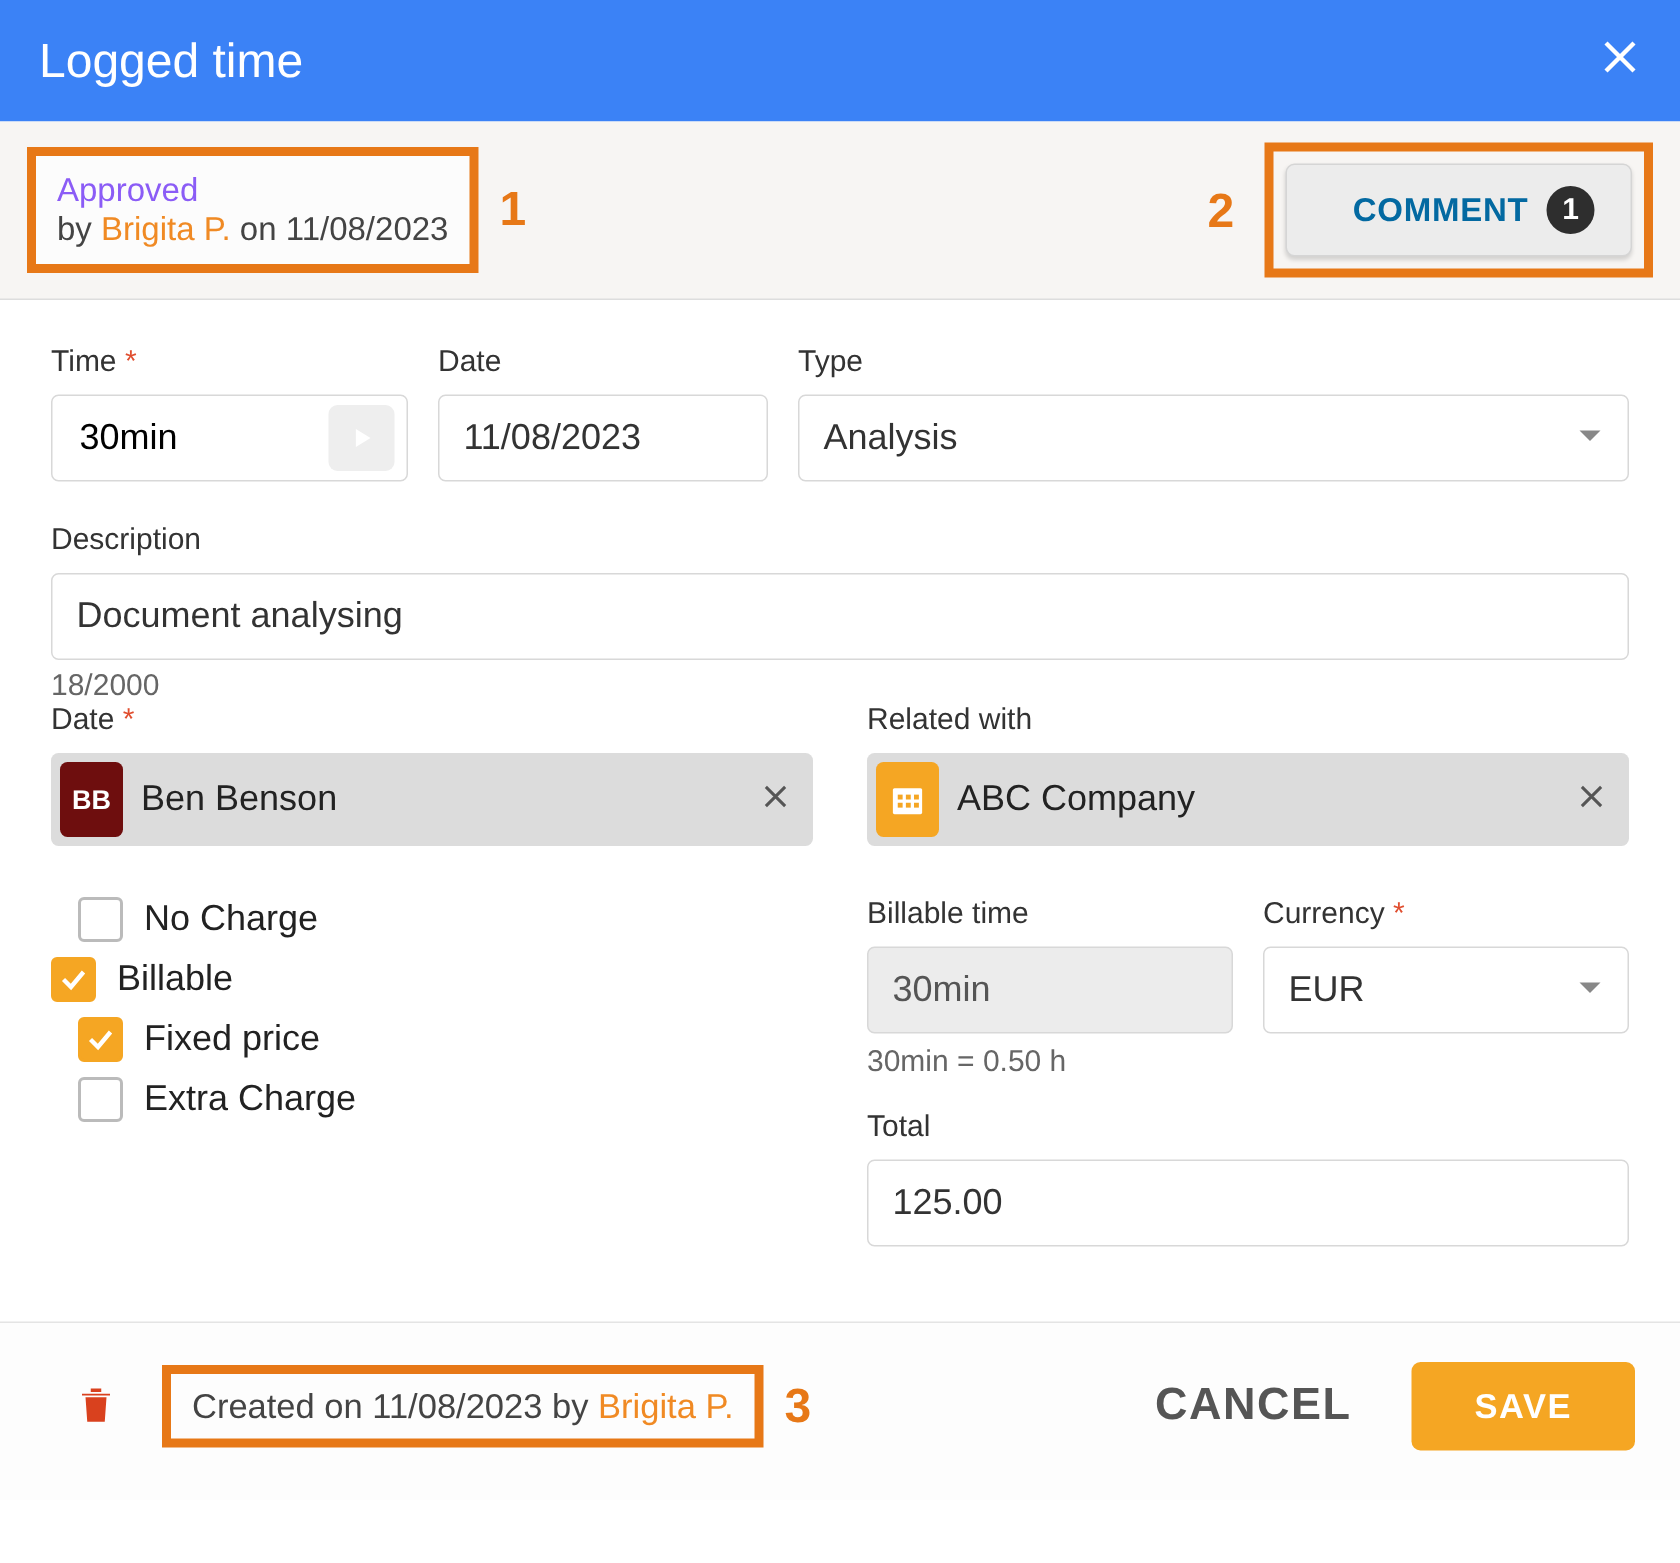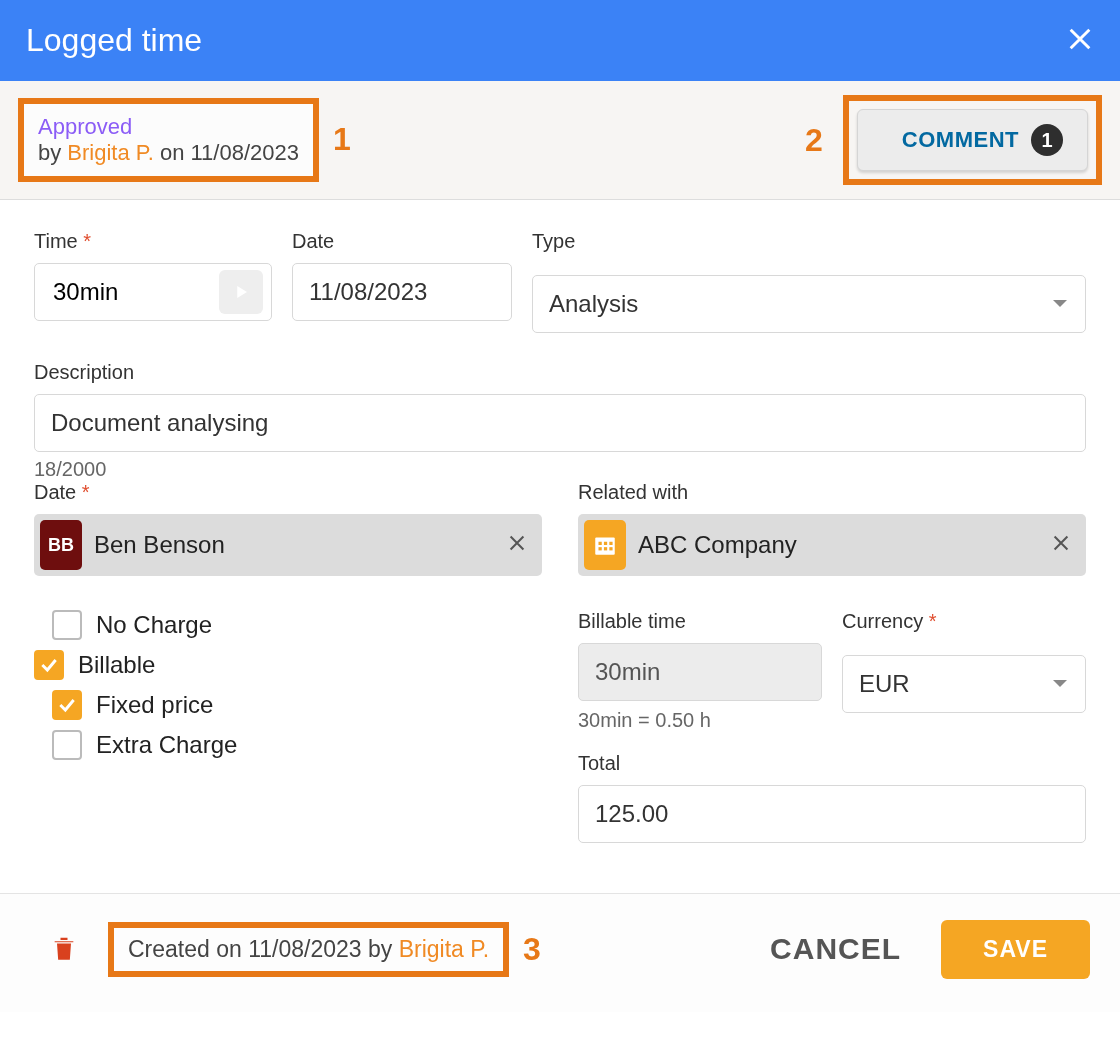--- a/index.html
+++ b/index.html
@@ -35,21 +35,21 @@
   .req { color: #e04e2f; }
   .input, .select, .textarea, .readonly { border: 1px solid #d8d8d8; border-radius: 5px; font-size: 24px; padding: 14px 16px; background: #fff; color: #333; }
   .readonly { background: #ececec; color: #555; }
   .time-field { width: 238px; position: relative; }
   .time-input-wrap { display: flex; align-items: center; border: 1px solid #d8d8d8; border-radius: 5px; padding: 6px 8px 6px 16px; }
   .time-input-wrap input { border: none; outline: none; font-size: 24px; flex: 1; width: 100px; }
   .play-btn { width: 44px; height: 44px; background: #eee; border-radius: 6px; display: flex; align-items: center; justify-content: center; cursor: pointer; }
   .play-btn svg { fill: #fff; }
   .date-field { width: 220px; }
   .type-field { flex: 1; }
-  .select-wrap { position: relative; margin-top: 12px; }
+  .select-wrap { position: relative; }
   .select-wrap .caret { position: absolute; right: 18px; top: 50%; transform: translateY(-50%); pointer-events: none; }
   .caret svg { fill: #888; }
 
   .desc-field { width: 100%; }
   .char-count { font-size: 20px; color: #666; margin-top: 6px; }
 
   .two-col { display: flex; gap: 36px; }
   .col { flex: 1; }
 
   .chip { display: flex; align-items: center; background: #dcdcdc; border-radius: 5px; padding: 6px 10px 6px 6px; gap: 12px; }

